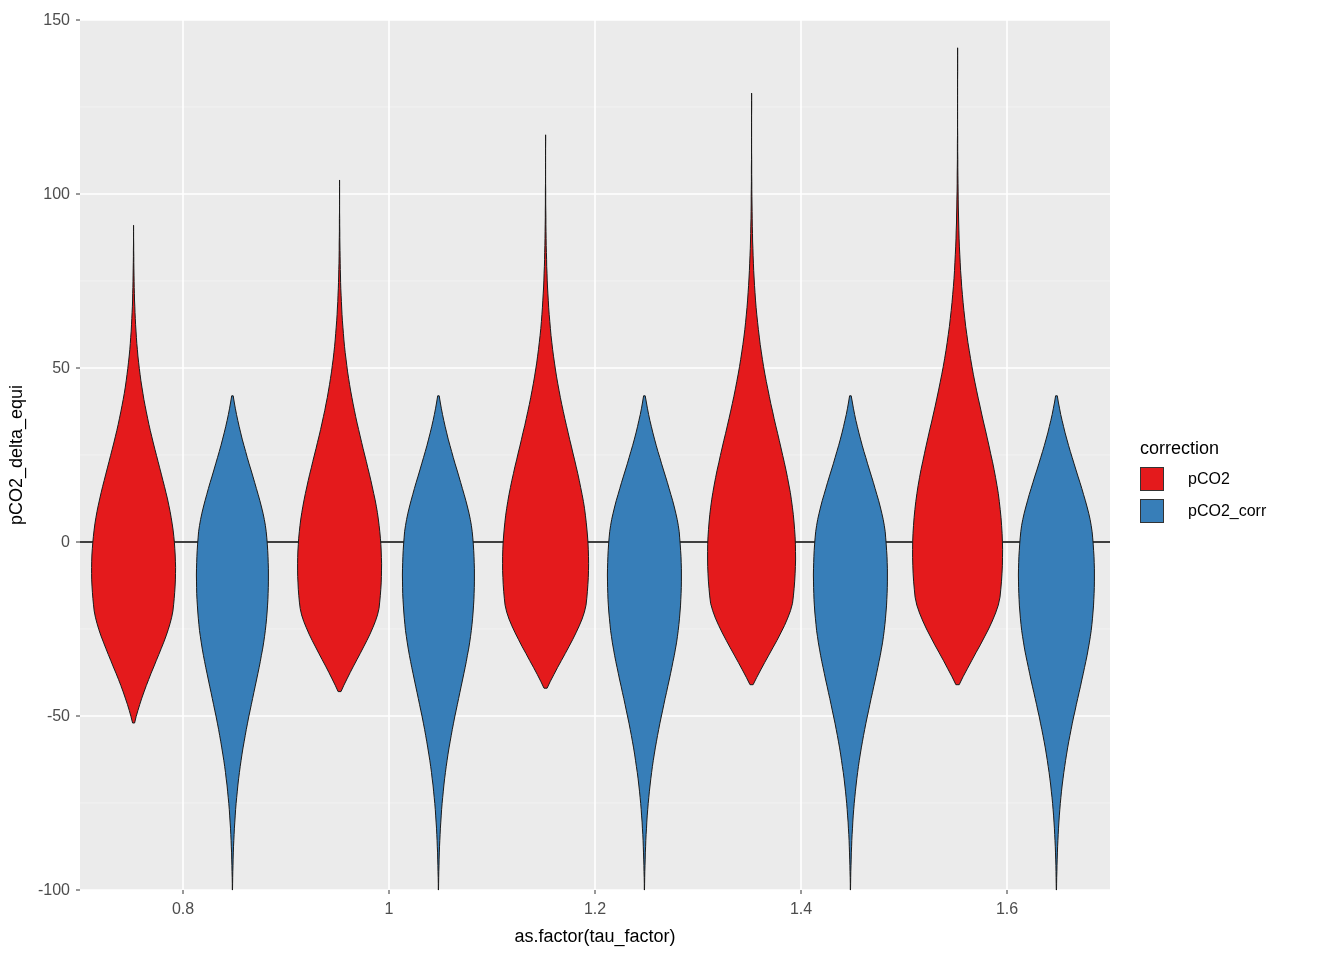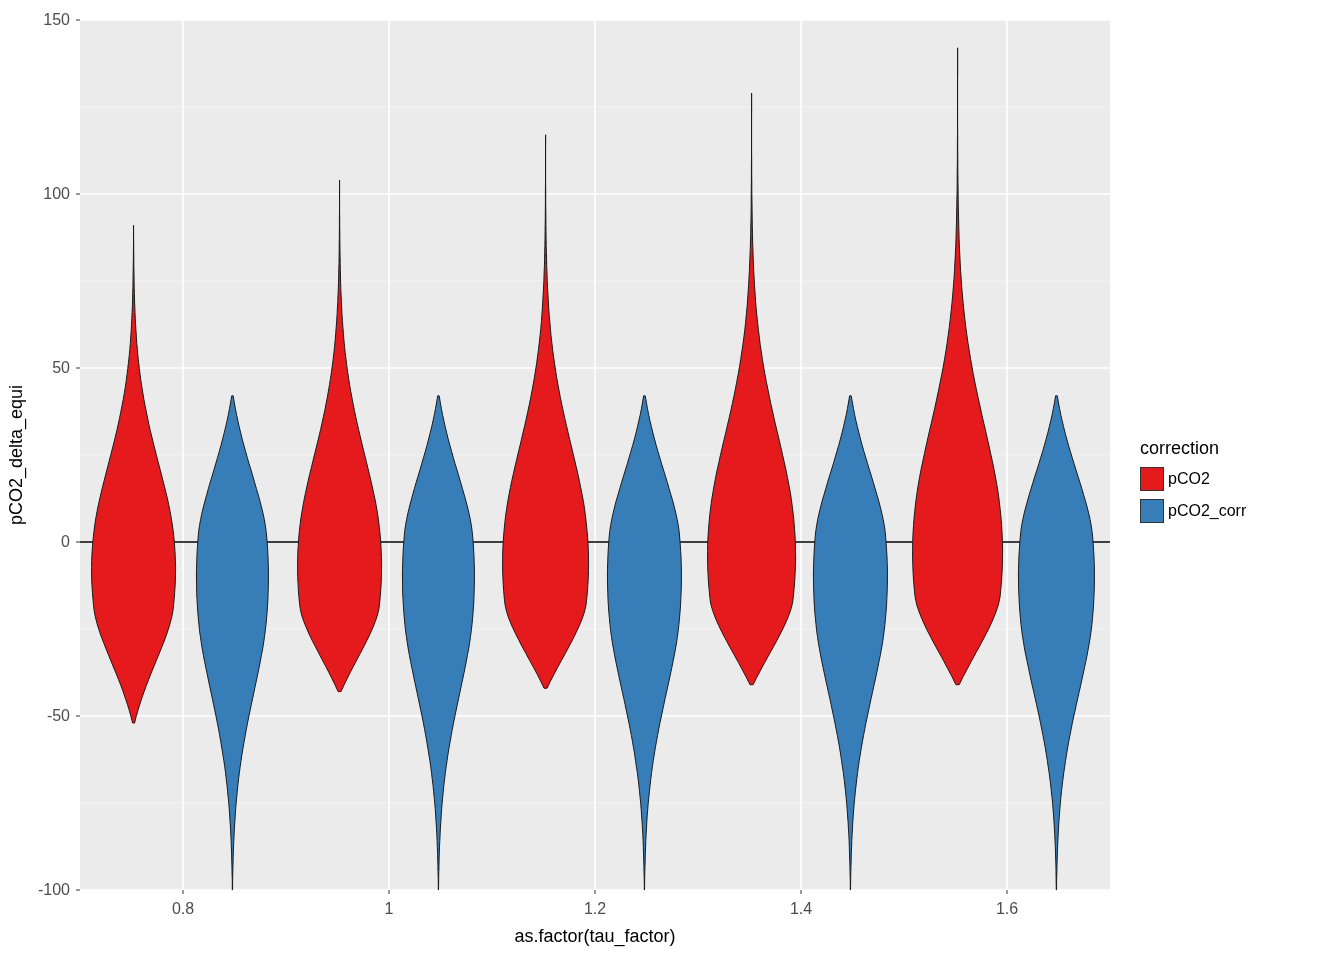--- a/index.html
+++ b/index.html
@@ -1,20 +1,20 @@
 <!DOCTYPE html>
 <html><head>
 <meta charset="utf-8">
 <style>
 html,body{margin:0;padding:0;background:#fff;font-family:Arial,Helvetica,sans-serif}
 #wrap{display:flex;align-items:center;width:1344px;height:960px}
 #chartbox{position:relative;flex:0 0 1130px;height:960px}
 #legendbox{flex:1;display:flex;flex-direction:column;justify-content:space-between;gap:8px;padding-left:10px}
 #legendbox .lt{font-size:18px}
-#legendbox .row{display:flex;align-items:center;gap:4px}
+#legendbox .row{display:flex;align-items:center;gap:24px}
 #legendbox .sw{width:22px;height:22px;border:1px solid #333}
 svg text{font-family:Arial,Helvetica,sans-serif}
 </style>
 </head>
 <body>
 
 <div id="wrap">
   <div id="chartbox">
     <svg id="chart-svg" width="1130" height="960">
         <rect x="80" y="20" width="1030" height="870" fill="#EBEBEB"></rect>

